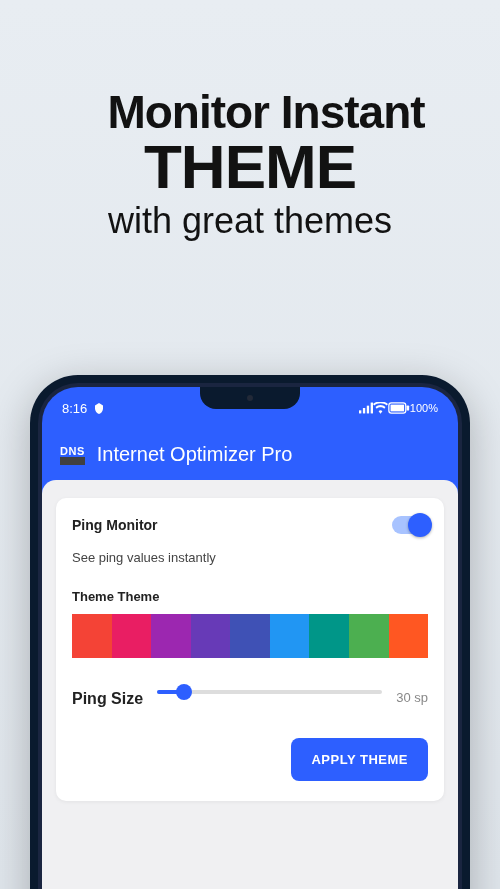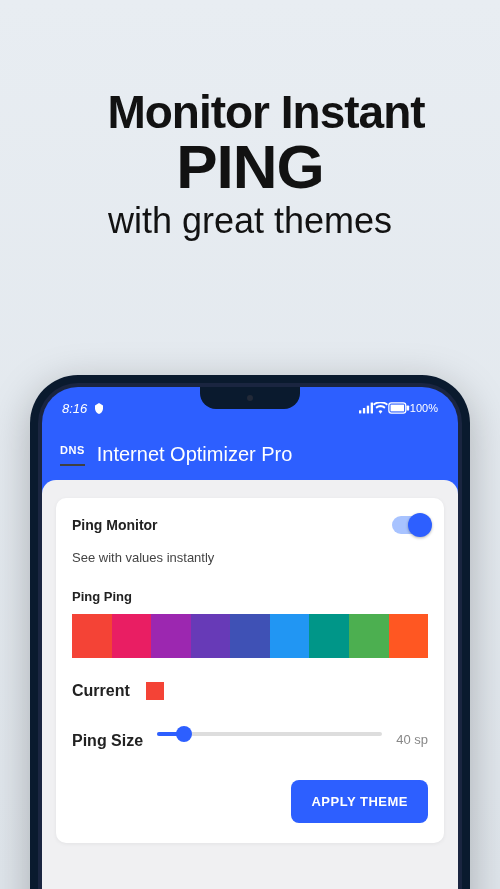--- a/index.html
+++ b/index.html
@@ -86,21 +86,20 @@
       justify-content: space-between;
       padding: 0 20px;
       color: #fff;
       font-size: 13px;
       font-weight: 500;
     }
     .status-left {
       display: flex;
       align-items: center;
       gap: 6px;
-      font-style: italic;
     }
     .status-right {
       display: flex;
       align-items: center;
       text-align: center;
     }
     .status-icon {
       display: inline-flex;
       align-items: center;
     }
@@ -108,22 +107,22 @@
       display: flex;
       align-items: center;
       gap: 12px;
       padding: 14px 18px;
       color: #fff;
     }
     .app-logo {
       font-size: 11px;
       font-weight: 700;
       letter-spacing: 0.5px;
-      border-bottom: 2px solid #404040;
-      padding-bottom: 8px;
+      border-bottom: 8px solid #404040;
+      padding-bottom: 0;
     }
     .app-title {
       font-size: 20px;
       font-weight: 500;
     }
     .content-sheet {
       background: #f0f0f2;
       border-radius: 14px 14px 0 0;
       height: calc(100% - 110px);
       padding: 18px 14px;
@@ -256,21 +255,21 @@
       font-weight: 700;
       letter-spacing: 0.5px;
       cursor: pointer;
     }
   </style>
 </head>
 <body>
 
 <div class="promo-heading">
   <div class="promo-line1">Monitor Instant</div>
-  <div class="promo-line2">PING</div>
+  <div class="promo-line2">THEME</div>
   <div class="promo-line3">with great themes</div>
 </div>
 
 <div class="phone-frame">
   <div class="phone-frame-inner">
     <div class="phone-screen">
       <div class="notch">
         <div class="notch-dot"></div>
       </div>
 
@@ -316,48 +315,44 @@
       <div class="content-sheet">
         <div class="card">
 
           <div class="card-row">
             <span class="section-title">Ping Monitor</span>
             <div class="toggle">
               <div class="toggle-knob"></div>
             </div>
           </div>
 
-          <div class="subtitle">See with values instantly</div>
-
-          <div class="theme-label">Ping Ping</div>
+          <div class="subtitle">See ping values instantly</div>
+
+          <div class="theme-label">Theme Theme</div>
 
           <div class="color-strip">
             <div class="color-swatch" style="background:#f44336"></div>
             <div class="color-swatch" style="background:#e91e63"></div>
             <div class="color-swatch" style="background:#9c27b0"></div>
             <div class="color-swatch" style="background:#673ab7"></div>
             <div class="color-swatch" style="background:#3f51b5"></div>
             <div class="color-swatch" style="background:#2196f3"></div>
             <div class="color-swatch" style="background:#009688"></div>
             <div class="color-swatch" style="background:#4caf50"></div>
             <div class="color-swatch" style="background:#ff5722"></div>
           </div>
 
-          <div class="current-row">
-            <span class="current-label">Current</span>
-            <div class="current-swatch" style="background:#f44336"></div>
-          </div>
 
           <div class="size-row">
             <span class="size-label">Ping Size</span>
             <div class="slider-track">
               <div class="slider-fill"></div>
               <div class="slider-thumb"></div>
             </div>
-            <span class="size-value">40 sp</span>
+            <span class="size-value">30 sp</span>
           </div>
 
           <div class="apply-row">
             <button class="apply-btn">APPLY THEME</button>
           </div>
 
         </div>
       </div>
 
     </div>

